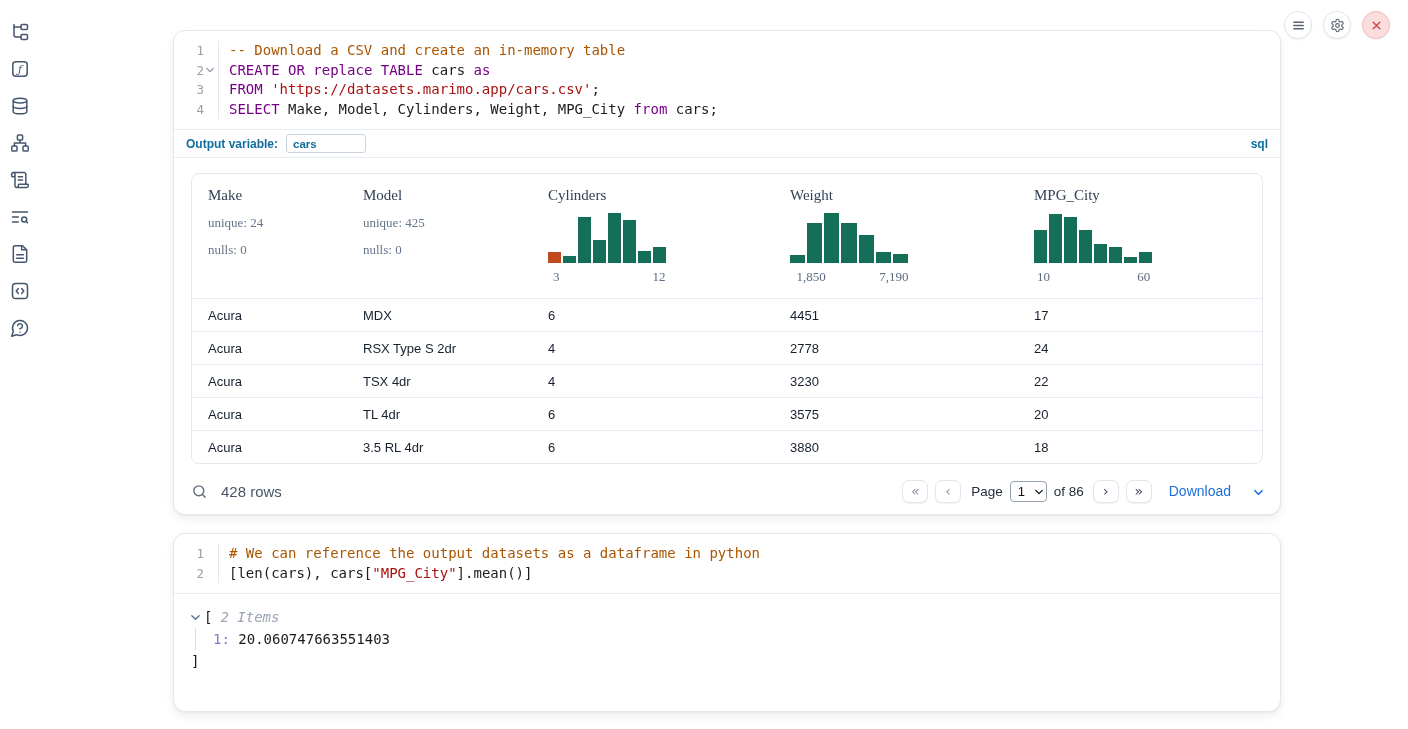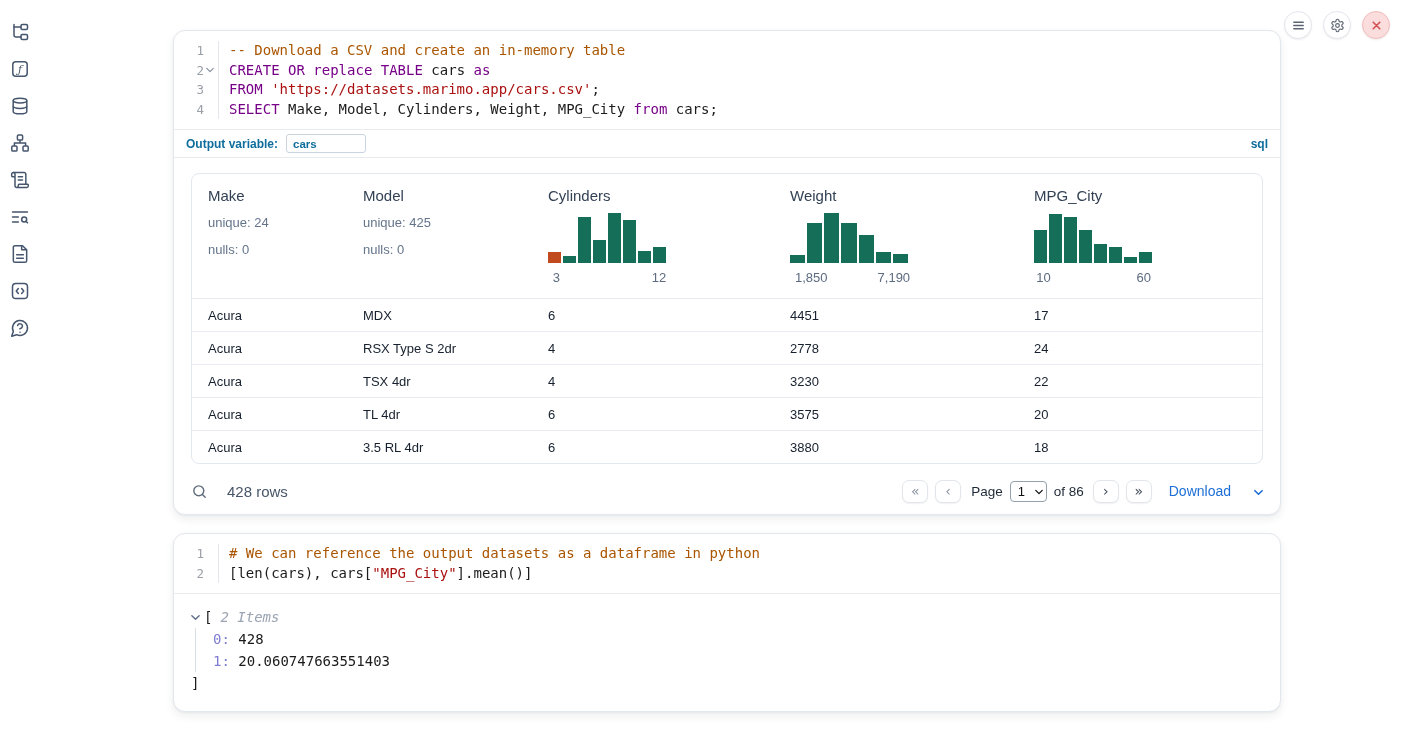--- a/index.html
+++ b/index.html
@@ -43,34 +43,34 @@
 
   .outvar-row { display:flex; align-items:center; height:27px; padding:0 12px; gap:8px; }
   .outvar-label { font-size:12px; font-weight:700; color:#0f6d9c; }
   .outvar-input { width:80px; height:19px; border:1px solid #c9d4e0; border-radius:3px; padding:0 6px;
     font:700 11.5px "Liberation Sans", sans-serif; color:#0f6d9c; outline:none; }
   .lang-badge { margin-left:auto; font-size:12px; font-weight:700; color:#0f6d9c; cursor:pointer; }
 
   
   .table-box { margin:15px 17px 0; border:1px solid #e2e8f0; border-radius:8px; overflow:hidden; background:#fff; }
   .tgrid { display:grid; grid-template-columns:155px 185px 242px 244px 1fr; }
-  .thead { min-height:124px; }
+  .thead { min-height:124px;font-family:Liberation Serif, serif; }
   .th { padding:13px 0 0 16px; }
   .th-name { font-size:15px; color:#334155; }
   .th-stats { margin-top:10px; font-size:13px; color:#64748b; line-height:17px; }
   .hist { position:relative; margin-top:7px; width:118px; height:74px; }
   .hist-bars { position:absolute; left:0; bottom:22px; display:flex; align-items:flex-end; gap:2px; height:52px; width:100%; }
   .hist-bar { flex:1; }
   .hist-label { position:absolute; bottom:0; transform:translateX(-50%); font-size:13px; color:#5c6b80; white-space:nowrap; }
   .trow { height:33px; align-items:center; border-top:1px solid #e9edf2; cursor:default; }
   .td { padding-left:16px; font-size:13px; color:#16202e; overflow:hidden; white-space:nowrap; }
 
   
   .tfoot { display:flex; align-items:center; margin:9px 17px 0; height:36px; }
-  .tfoot-left { display:flex; align-items:center; gap:19px; color:#475569; }
+  .tfoot-left { display:flex; align-items:center; gap:13px; color:#475569; }
   .tfoot-left svg { width:17px; height:17px; color:#5f6b7a; }
   .rows-count { font-size:15px; color:#475569; }
   .tfoot-right { margin-left:auto; display:flex; align-items:center; }
   .nav-btn { width:26px; height:23px; border:1px solid #e2e6ea; border-radius:7px; background:#fff;
     box-shadow:0 1px 1.5px rgba(0,0,0,.06); display:flex; align-items:center; justify-content:center;
     font-size:14px; line-height:1; cursor:pointer; margin-right:7px; color:#3f4a58; font-family:"DejaVu Sans", sans-serif; }
   .nav-btn.dim { color:#8b94a1; }
   .page-label { font-size:13.5px; color:#1f2937; margin:0 7px 0 3px; }
   .select-wrap { position:relative; margin-right:7px; }
   .page-select { appearance:none; -webkit-appearance:none; width:37px; height:21px; border:1px solid #94a0ad;
@@ -375,18 +375,17 @@
   <div class="divider"></div>
   <div class="tree">
     <div class="tree-head">
       <svg viewBox="0 0 10 7" fill="none" stroke="currentColor" stroke-width="1.7" stroke-linecap="round" stroke-linejoin="round">
           <path d="m1 1.5 4 4 4-4"></path>
         </svg>
       <span>[</span>
       <span class="tree-items-label">2 Items</span>
     </div>
     <div class="tree-body">
-        <div class="tree-entry"><span class="tree-key">0:</span><span class="tree-val"> 428</span></div>
         <div class="tree-entry"><span class="tree-key">1:</span><span class="tree-val"> 20.060747663551403</span></div>
       </div>
     <div class="tree-close">]</div>
   </div>
 </div>
 
 </body></html>

